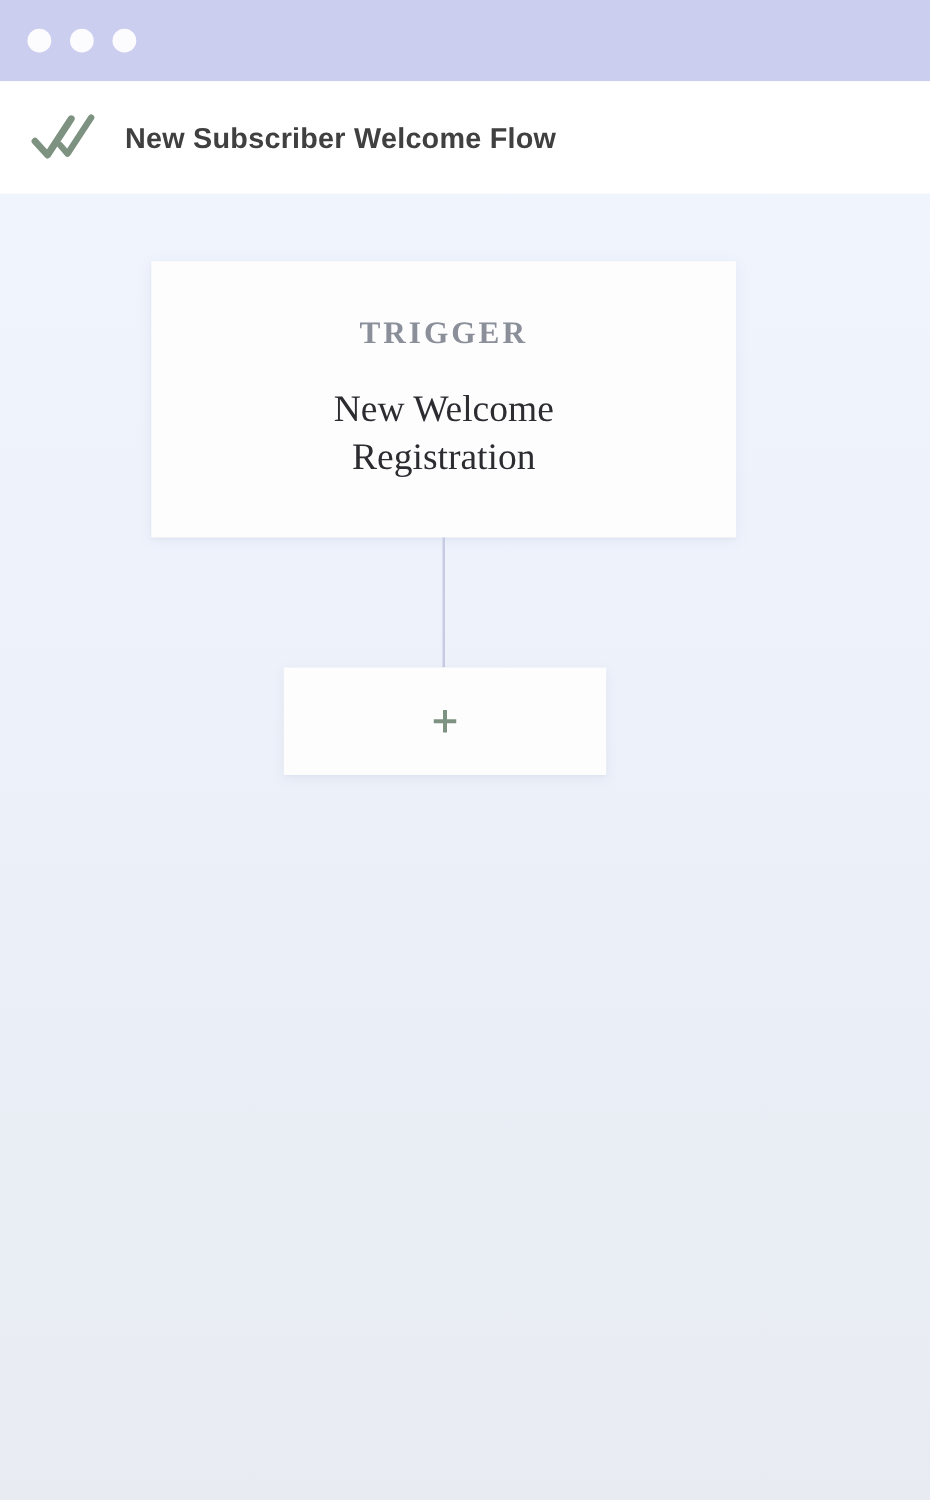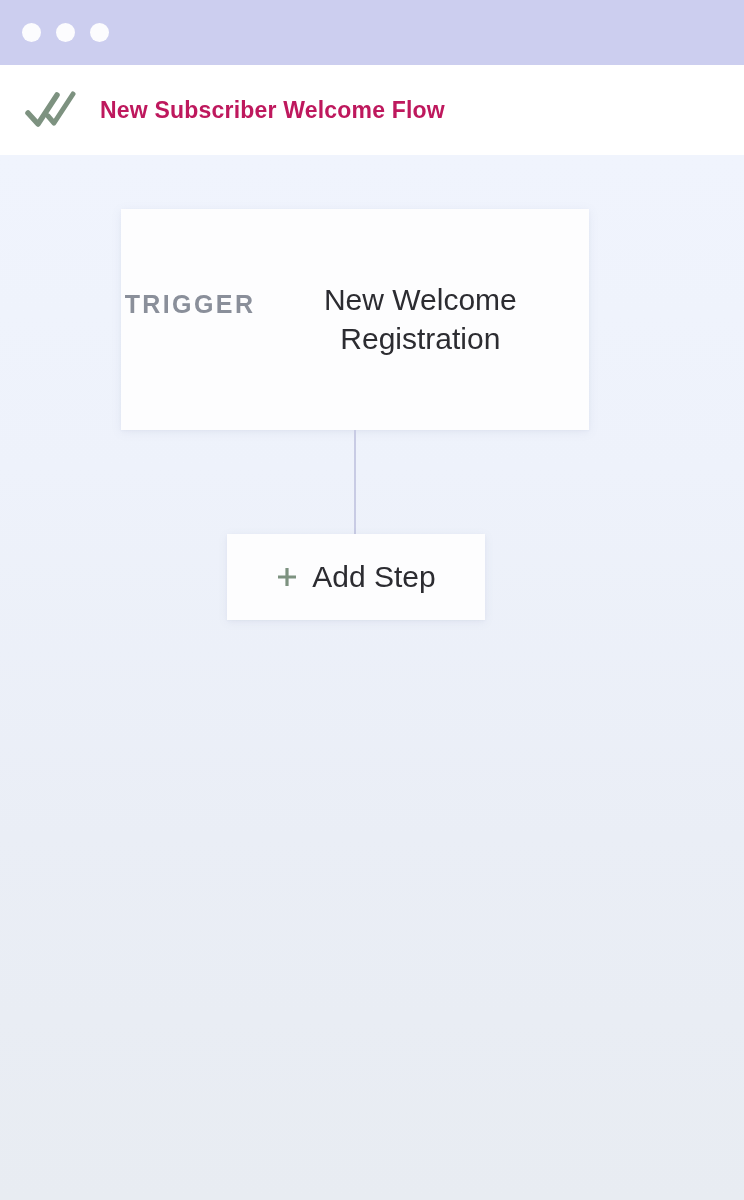--- a/index.html
+++ b/index.html
@@ -59,21 +59,21 @@
   .brand-logo {
     width: 56px;
     height: 42px;
     flex: 0 0 56px;
     display: block;
   }
   .header-title {
     margin-left: 20px;
     font-size: 23px;
     font-weight: bold;
-    color: #be185d;
+    color: #404040;
     letter-spacing: 0.2px;
     white-space: nowrap;
   }
 
   
   .canvas {
     position: relative;
     flex: 1 1 auto;
     background: linear-gradient(to bottom, #f0f4fd 0%, #eef2fb 30%, #eaeef6 65%, #e8ecf2 100%);
     overflow: hidden;
@@ -90,24 +90,25 @@
   .trigger-card {
     position: absolute;
     left: 121px;
     top: 54px;
     width: 468px;
     height: 221px;
     background: #fdfdfe;
     box-shadow: 0 2px 10px rgba(120, 130, 165, 0.10),
                 0 1px 2px rgba(120, 130, 165, 0.06);
     display: flex;
-    flex-direction: row;
+    flex-direction: column;
     align-items: center;
     justify-content: center;
     box-sizing: border-box;
+    font-family: Liberation Serif, serif;
   }
   .trigger-label {
     font-size: 25px;
     font-weight: bold;
     color: #8a8f9a;
     letter-spacing: 2.4px;
     text-transform: uppercase;
     line-height: 1;
     margin-bottom: 30px;
   }
@@ -192,19 +193,18 @@
       </div>
 
       <div class="connector"></div>
 
       <div class="add-step-btn">
         <span class="plus-icon">
           <svg viewBox="0 0 22 22" width="22" height="22" xmlns="http://www.w3.org/2000/svg">
             <path d="M11 2 L11 20 M2 11 L20 11" stroke="#7d9280" stroke-width="3.2" stroke-linecap="butt"></path>
           </svg>
         </span>
-        <span class="add-step-label">Add Step</span>
       </div>
 
     </div>
   </div>
 
 </div>
 
 </body></html>

